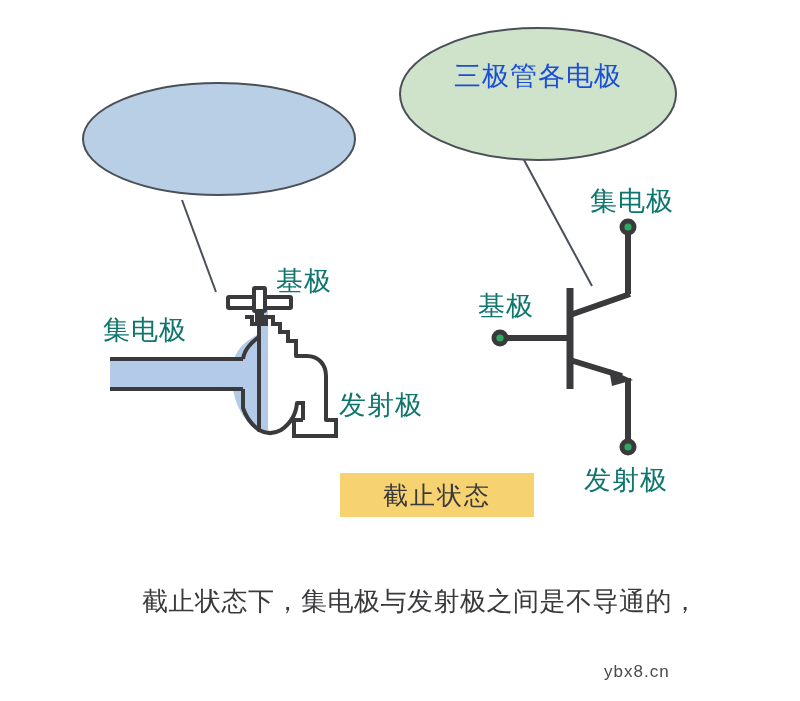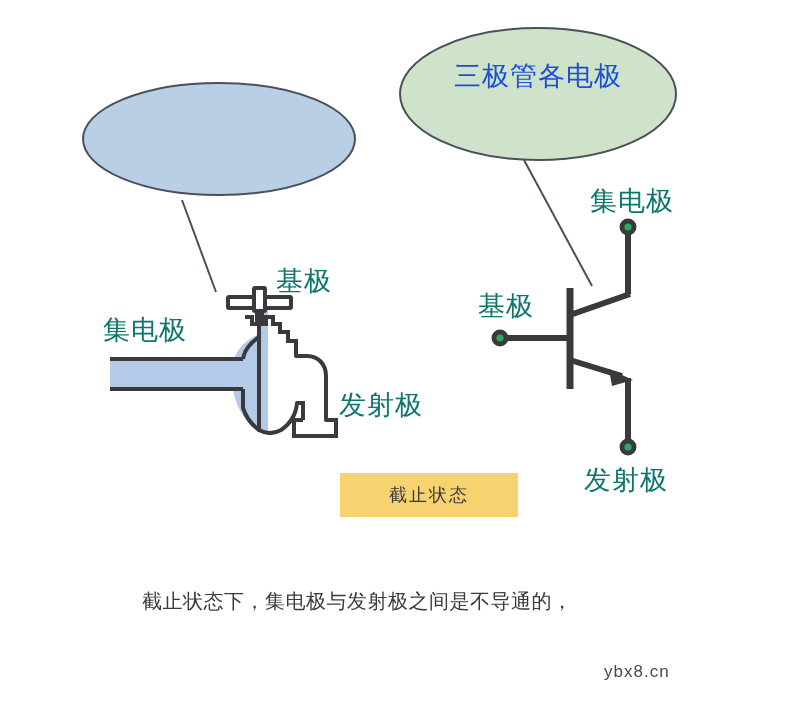--- a/index.html
+++ b/index.html
@@ -59,37 +59,37 @@
   #label-faucet-base      { left: 276px; top: 265px; }
   #label-faucet-emitter   { left: 339px; top: 389px; }
   #label-tr-collector     { left: 590px; top: 185px; }
   #label-tr-base          { left: 478px; top: 290px; }
   #label-tr-emitter       { left: 584px; top: 464px; }
 
   #state-badge {
     position: absolute;
     left: 340px;
     top: 473px;
-    width: 178px;
+    width: 194px;
     height: 44px;
     background: #f7d270;
     display: flex;
     align-items: center;
     justify-content: center;
-    font-size: 18px;
+    font-size: 25px;
     letter-spacing: 2px;
     color: #3a3a3c;
   }
 
   #caption {
     position: absolute;
     left: 142px;
     top: 580px;
     width: 560px;
-    font-size: 20px;
+    font-size: 26px;
     line-height: 42px;
     color: #3a3a3c;
     letter-spacing: 0.5px;
   }
   #caption div { white-space: nowrap; }
 
   #watermark {
     position: absolute;
     left: 604px;
     top: 662px;

